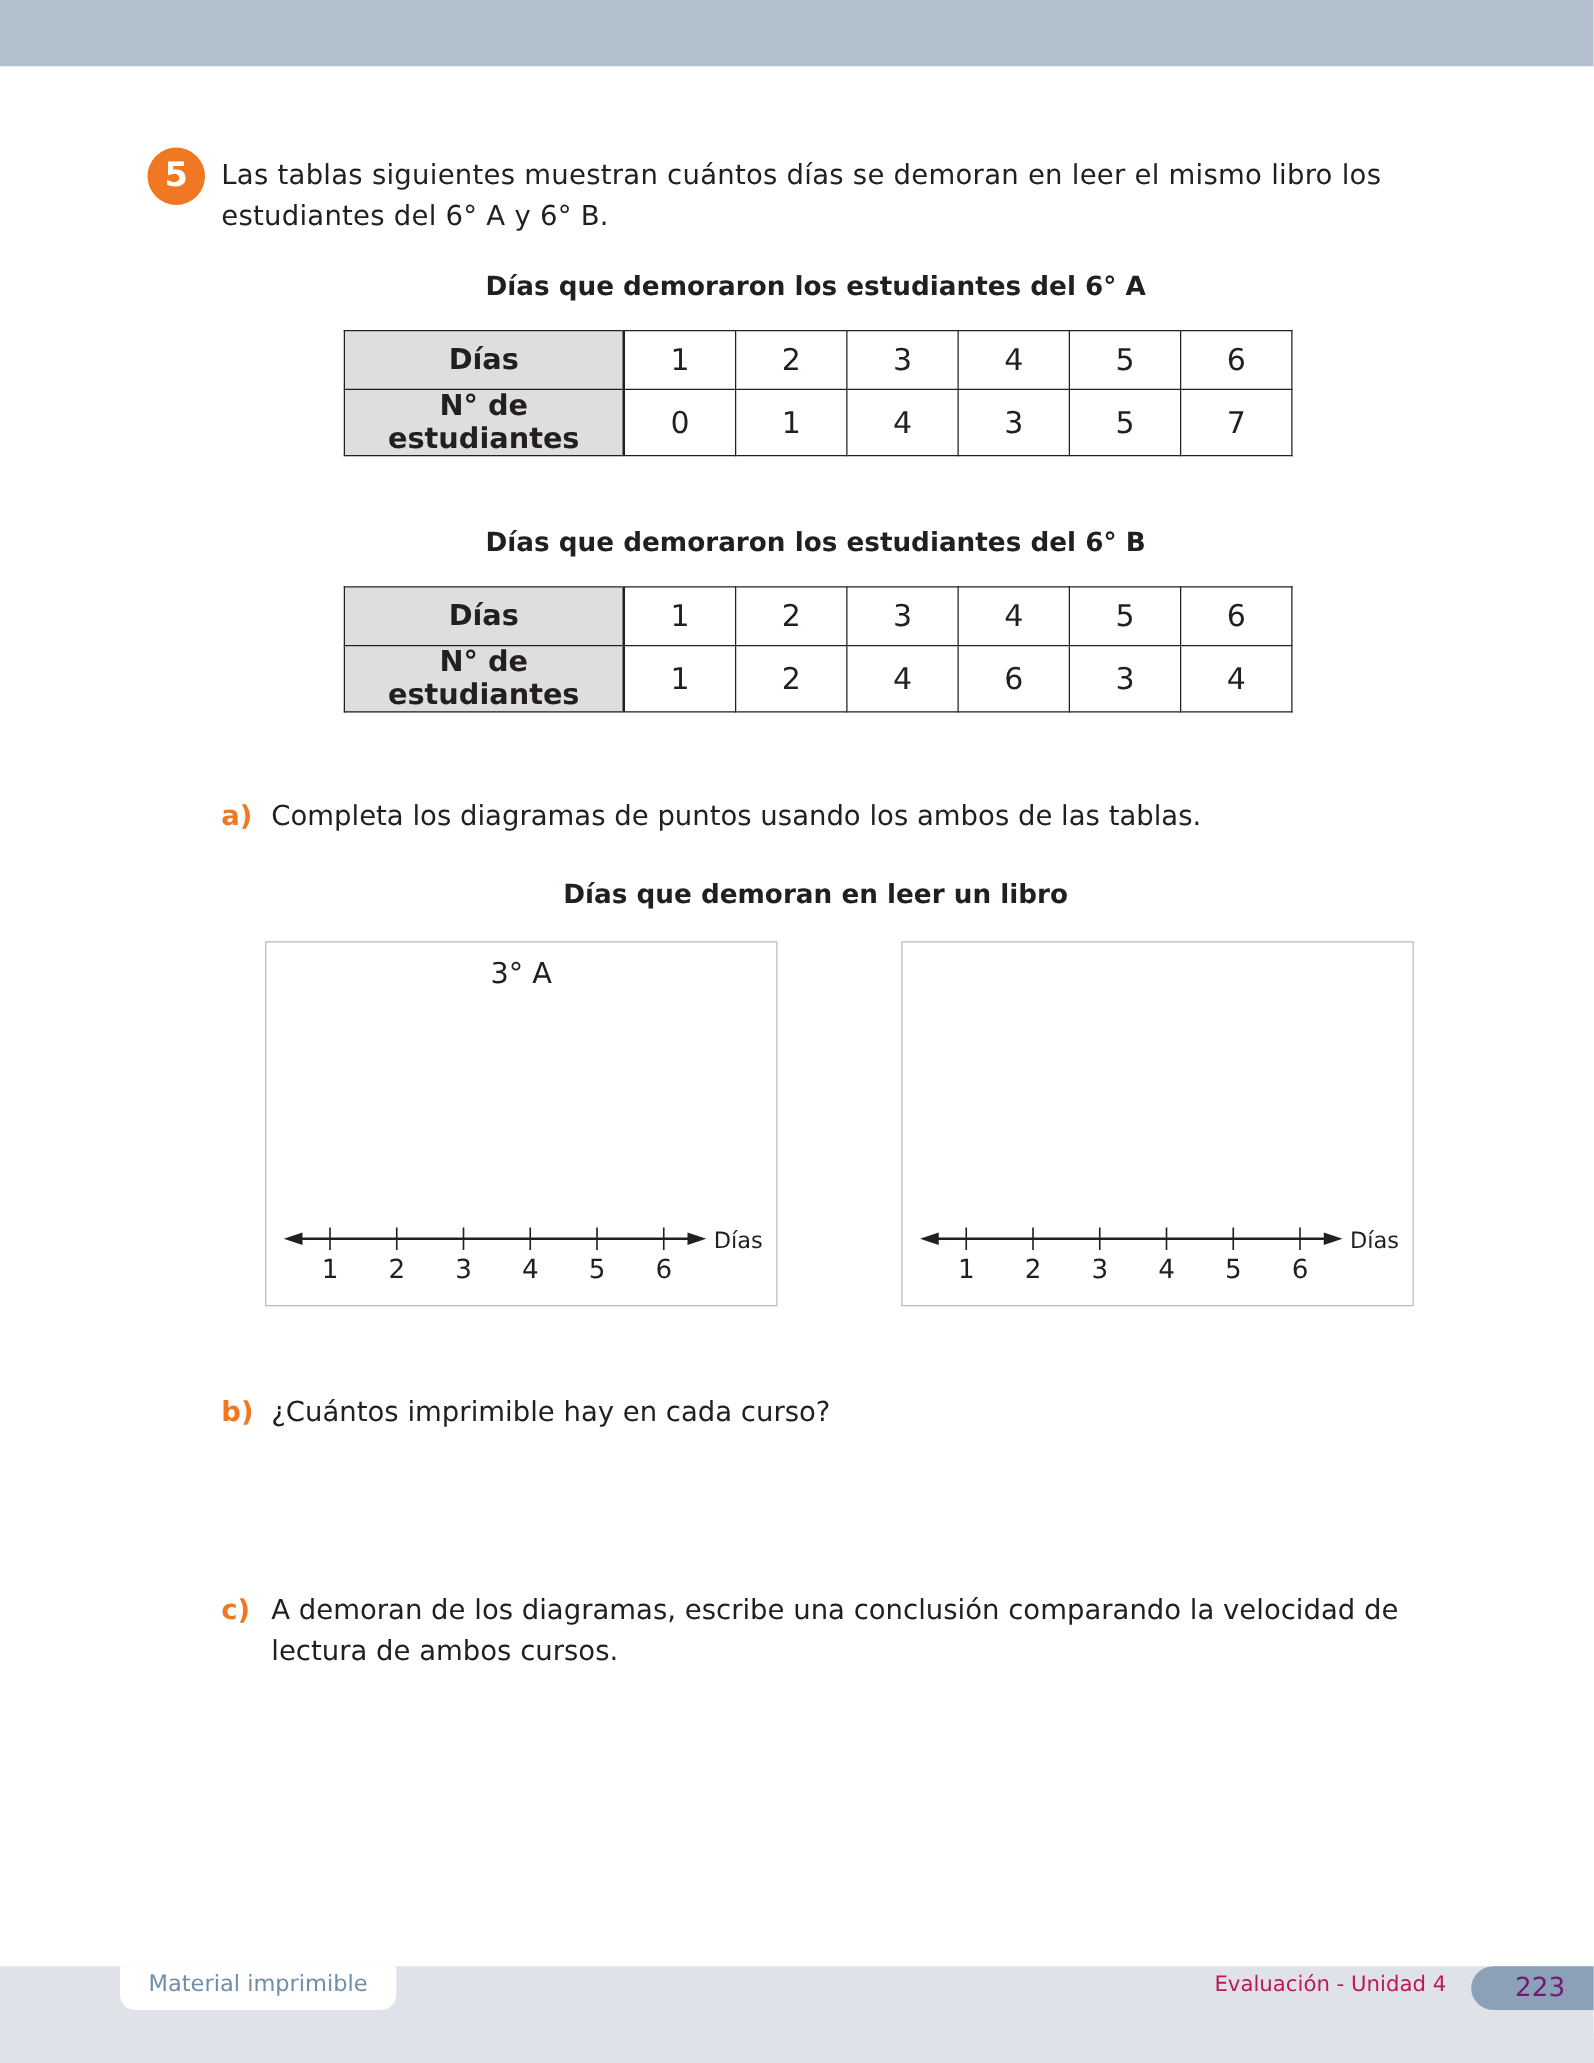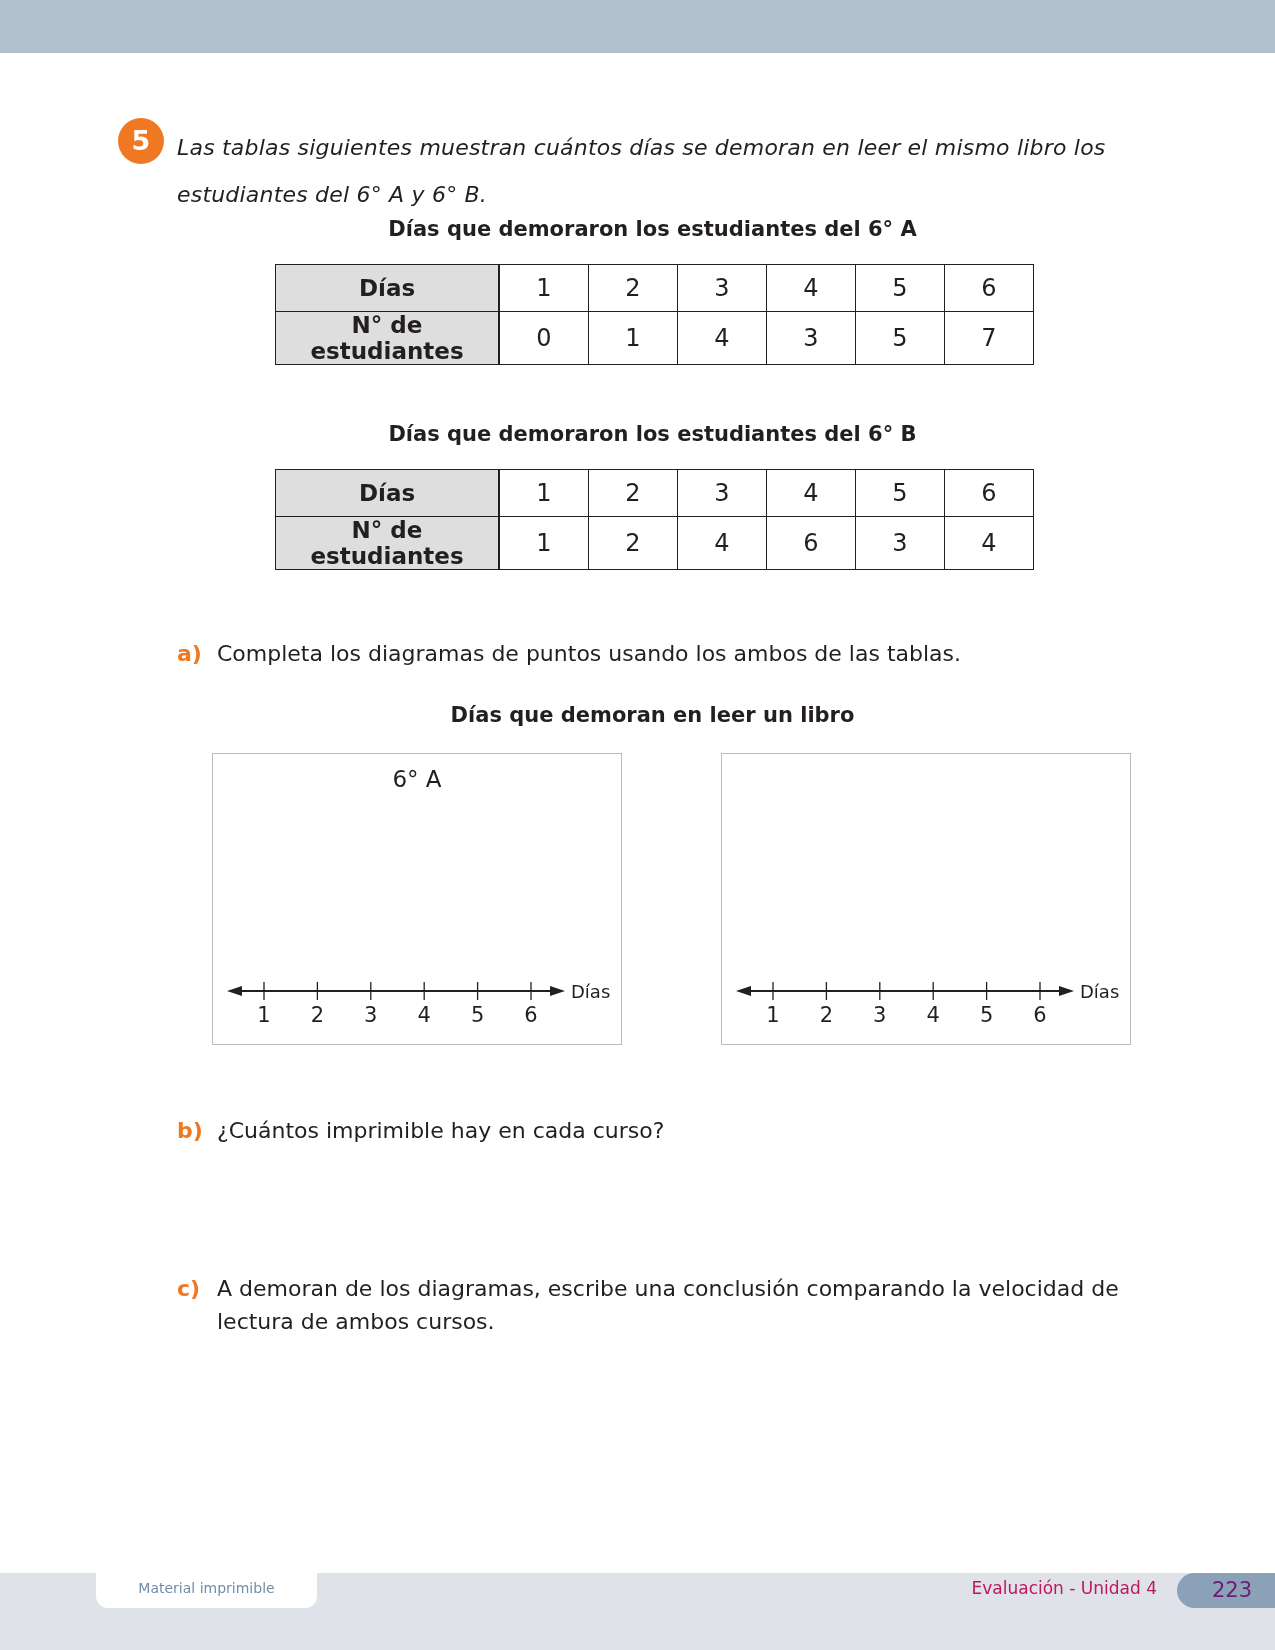--- a/index.html
+++ b/index.html
@@ -1,35 +1,35 @@
 <!DOCTYPE html>
 <html><head>
 <meta charset="utf-8">
 <style>
   html, body { margin:0; padding:0; }
   body { width:1275px; height:1650px; position:relative; background:#ffffff; overflow:hidden;
          font-family:"DejaVu Sans", sans-serif; color:#231f20; }
   .top-band { position:absolute; left:0; top:0; width:1275px; height:53px; background:#b3c1cf; }
   .q-num { position:absolute; left:118px; top:118px; width:46px; height:46px; border-radius:50%;
            background:#f07822; color:#fff; font-weight:bold; font-size:27px; line-height:46px; text-align:center; }
-  .q-text { position:absolute; left:177px; top:124px; width:930px; font-size:22px; line-height:47px; letter-spacing:0.2px;font-style:italic; }
+  .q-text { position:absolute; left:177px; top:124px; width:930px; font-size:22px; line-height:33px; letter-spacing:0.2px; }
   .tbl-title { position:absolute; left:0; width:1305px; text-align:center; font-weight:bold; font-size:21px; }
   table.data { position:absolute; left:275px; border-collapse:collapse; font-size:24px; }
   table.data td { border:1px solid #231f20; height:46px; text-align:center; padding:0; width:88px; }
   table.data td.head { background:#dedede; width:222px; font-weight:bold; font-size:23px; border-right:2px solid #231f20; }
   .sub { position:absolute; left:177px; font-size:22px; line-height:33px; }
   .sub .letter { color:#f07822; font-weight:bold; display:inline-block; width:40px; }
   .sub .txt { display:inline-block; vertical-align:top; }
   .chart-title { position:absolute; left:0; width:1305px; top:703px; text-align:center; font-weight:bold; font-size:21px; }
   .plot { position:absolute; top:753px; width:410px; height:292px; border:1px solid #bcbcbc; box-sizing:border-box; }
   .plot svg { position:absolute; left:0; top:0; }
   .plot-title { position:absolute; left:0; width:100%; top:12px; text-align:center; font-size:23px; }
   .footer { position:absolute; left:0; top:1573px; width:1275px; height:77px; background:#dfe2e9; }
   .footer-tab { position:absolute; left:96px; top:1573px; width:221px; height:35px; background:#fff;
-                border-radius:0 0 12px 12px; color:#6f8ea9; font-size:14px; text-align:center; line-height:30px; }
+                border-radius:0 0 12px 12px; color:#6f8ea9; font-size:18px; text-align:center; line-height:30px; }
   .footer-section { position:absolute; right:118px; top:1578px; font-size:17px; color:#be185d; }
   .page-badge { position:absolute; left:1177px; top:1573px; width:98px; height:35px; background:#8aa1b8;
                 border-radius:18px 0 0 18px; color:#701a75; font-size:21px; line-height:35px; text-indent:35px; }
 </style>
 </head>
 <body>
 
 <div class="top-band"></div>
 
 <div class="q-num">5</div>
@@ -83,21 +83,21 @@
 </tbody>
   </table>
 
 <div class="sub" style="top:637px;">
   <span class="letter">a)</span><span class="txt">Completa los diagramas de puntos usando los ambos de las tablas.</span>
 </div>
 
 <div class="chart-title">Días que demoran en leer un libro</div>
 
 <div class="plot" style="left:212px;">
-  <div class="plot-title">6° A</div>
+  <div class="plot-title">3° A</div>
   <svg class="axis-svg" width="410" height="292">
       <line x1="24" y1="237" x2="342" y2="237" stroke="#231f20" stroke-width="2"></line>
       <polygon points="14,237 29,232 29,242" fill="#231f20"></polygon>
       <polygon points="352,237 337,232 337,242" fill="#231f20"></polygon>
       <line x1="51" y1="228" x2="51" y2="246" stroke="#231f20" stroke-width="1.3"></line>
       <text x="51" y="268" text-anchor="middle" font-size="21" fill="#231f20" font-family="DejaVu Sans, sans-serif">1</text>
       <line x1="104.4" y1="228" x2="104.4" y2="246" stroke="#231f20" stroke-width="1.3"></line>
       <text x="104.4" y="268" text-anchor="middle" font-size="21" fill="#231f20" font-family="DejaVu Sans, sans-serif">2</text>
       <line x1="157.8" y1="228" x2="157.8" y2="246" stroke="#231f20" stroke-width="1.3"></line>
       <text x="157.8" y="268" text-anchor="middle" font-size="21" fill="#231f20" font-family="DejaVu Sans, sans-serif">3</text>

